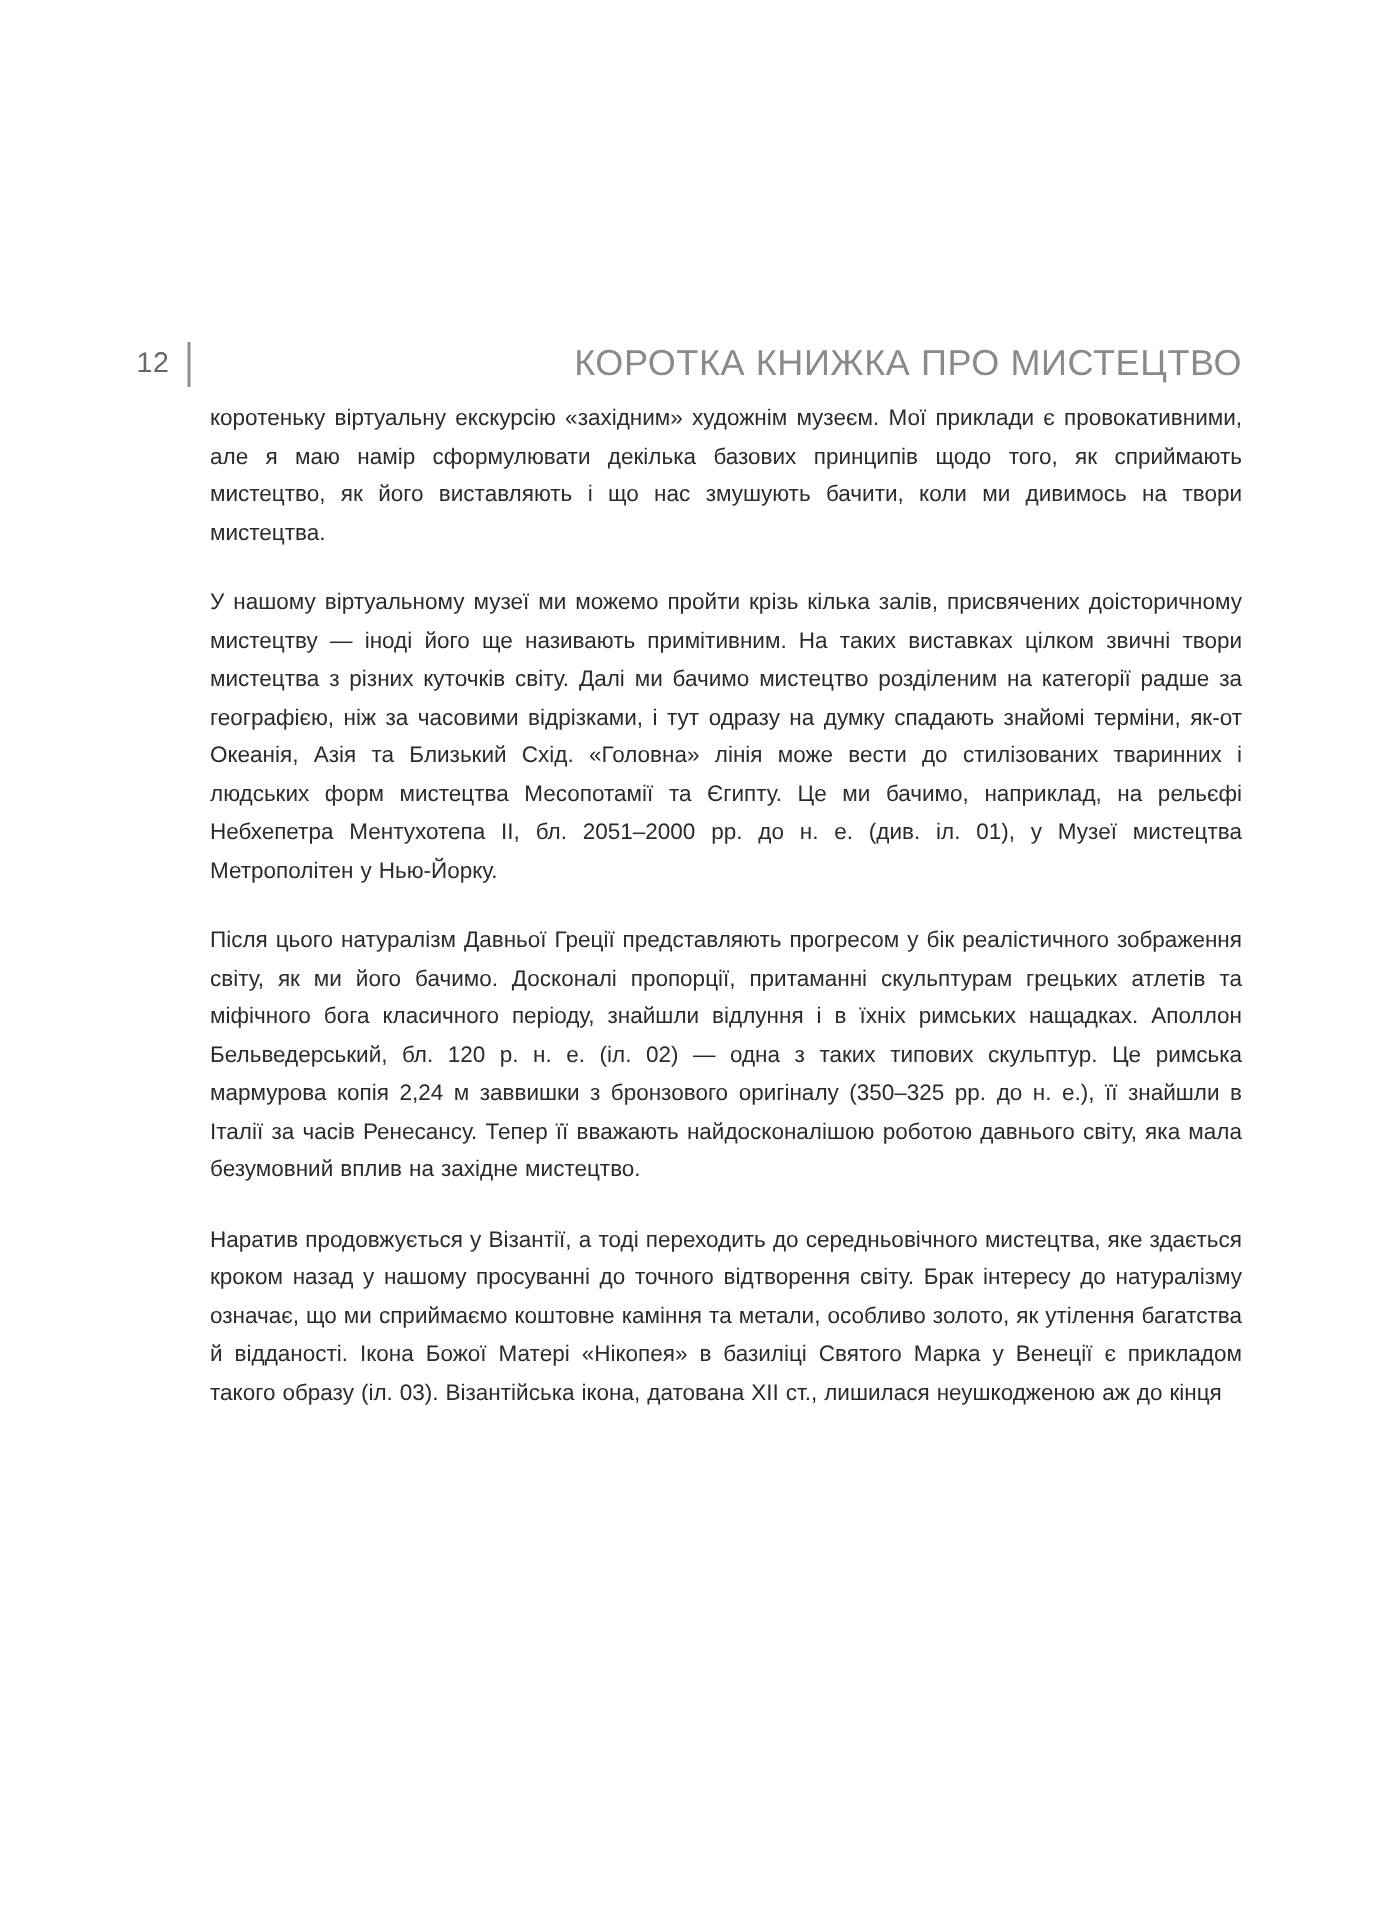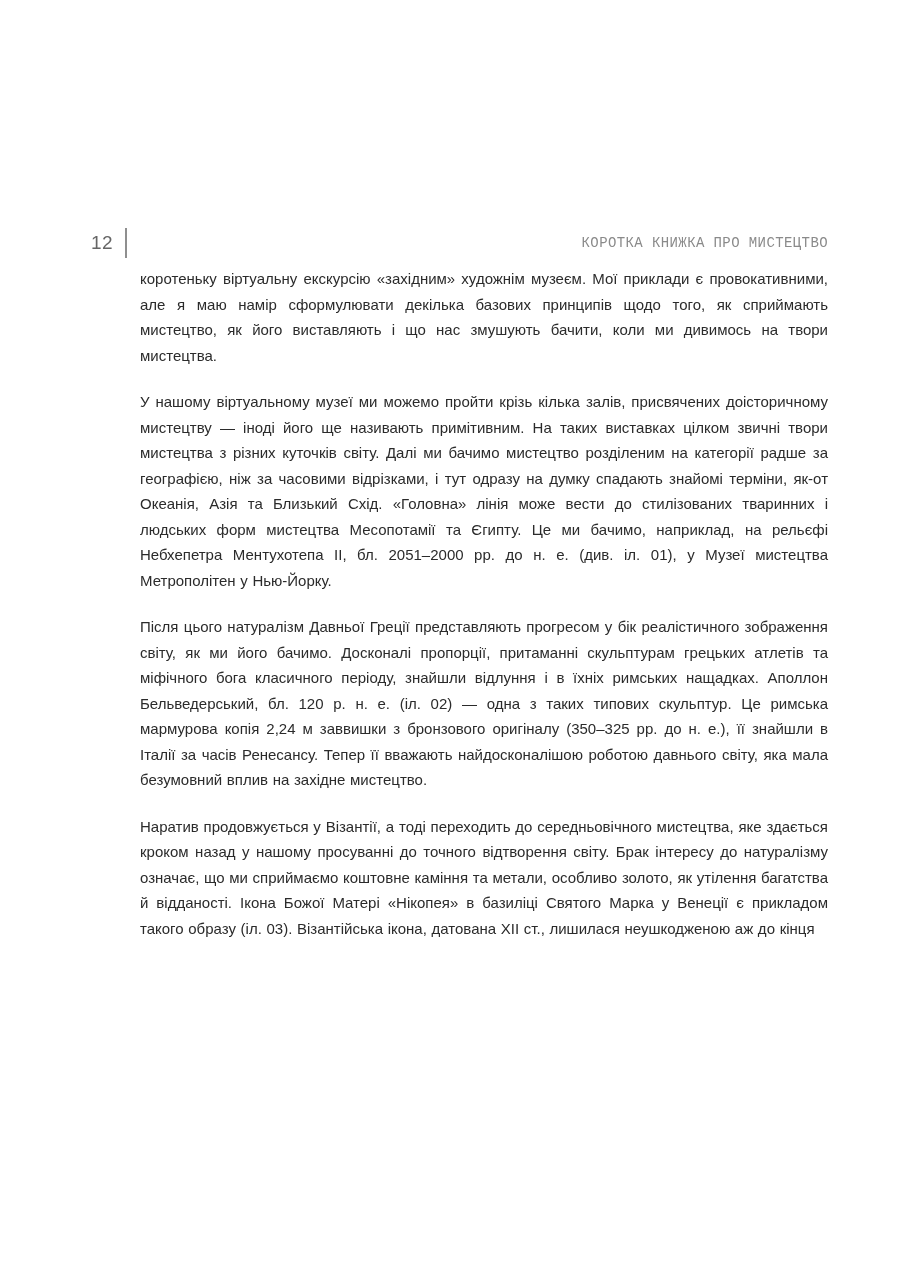--- a/index.html
+++ b/index.html
@@ -46,25 +46,24 @@
     letter-spacing: 0.5px;
   }
   .header-sep {
     display: inline-block;
     width: 2px;
     height: 30px;
     background: var(--sep);
     margin-left: 12px;
   }
   .running-title {
-    font-size: 14px;
+    font-size: 24px;
     color: var(--header-text);
     letter-spacing: 0.4px;
     white-space: nowrap;
-    font-family: Liberation Mono, monospace;
   }
   .text-block {
     position: absolute;
     top: 266px;
     left: 140px;
     width: 688px;
     text-align: justify;
   }
   .text-block p {
     margin: 0 0 21px 0;

